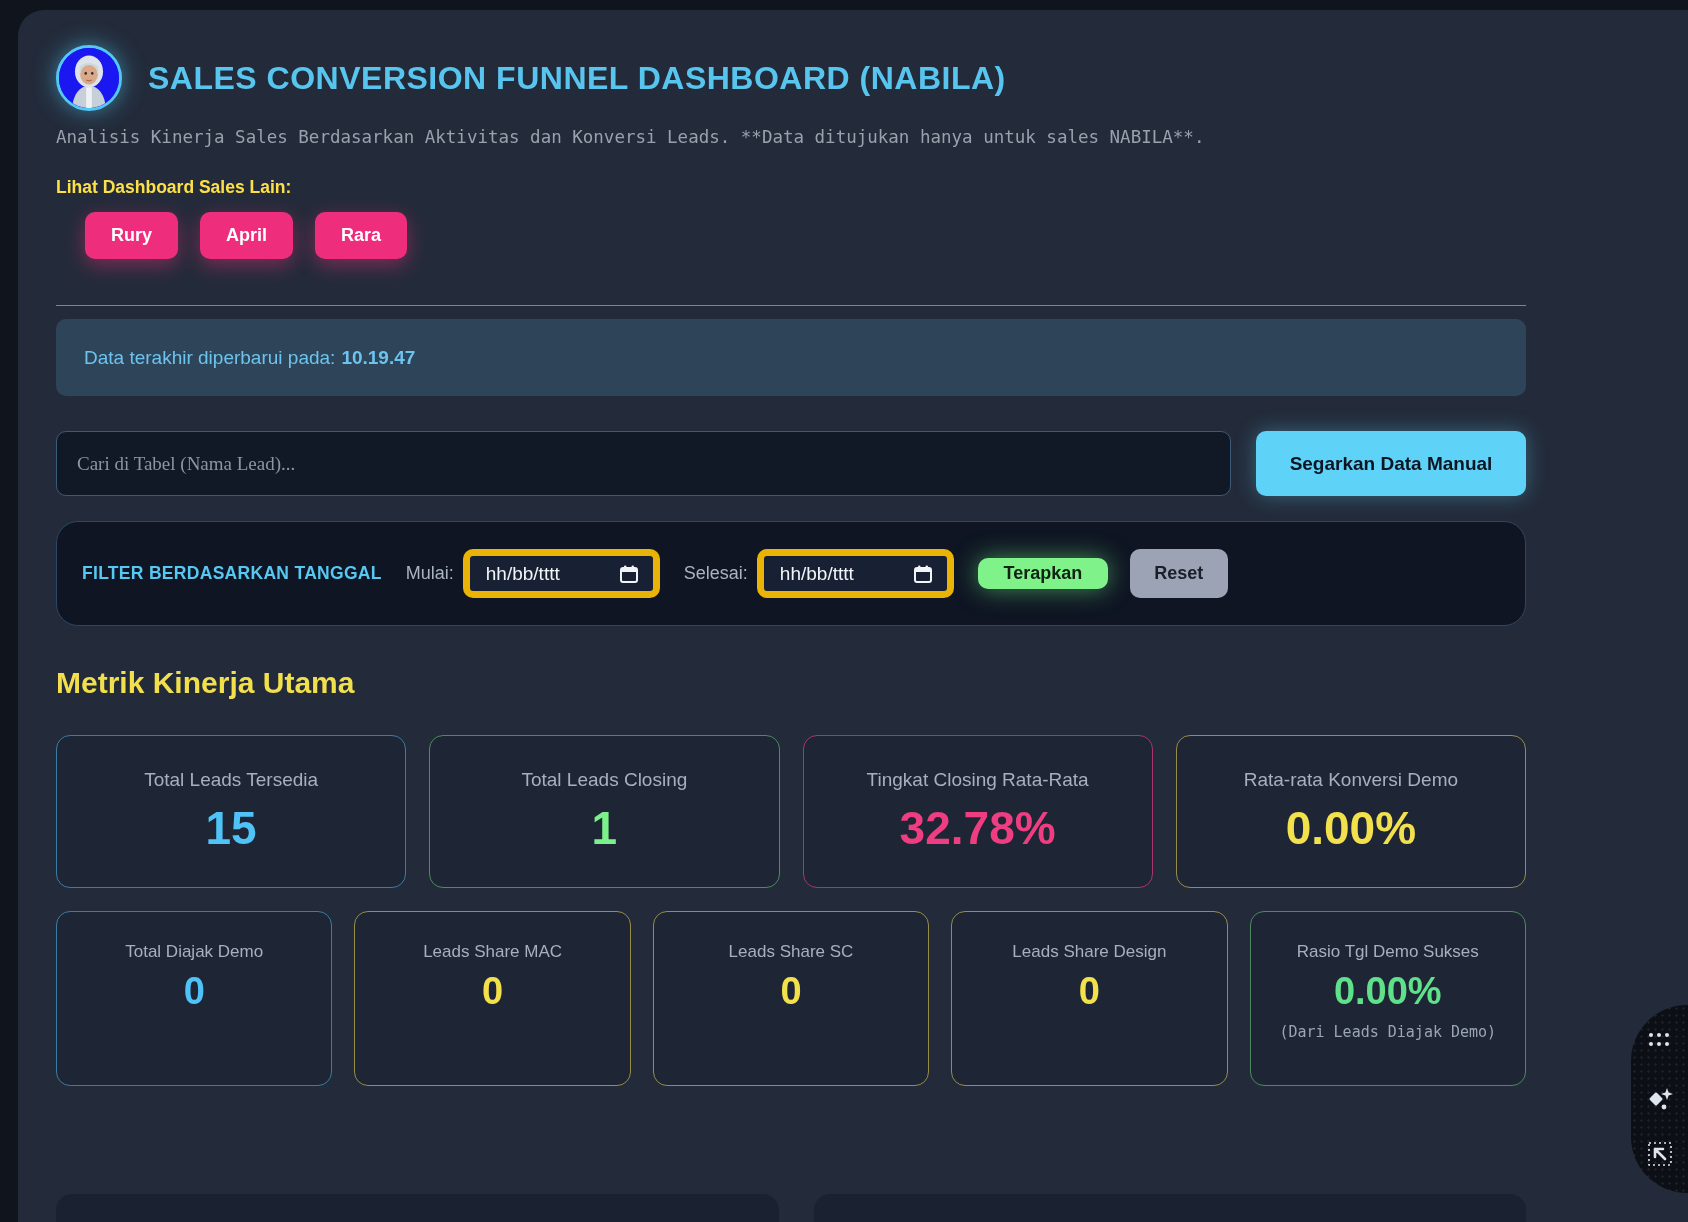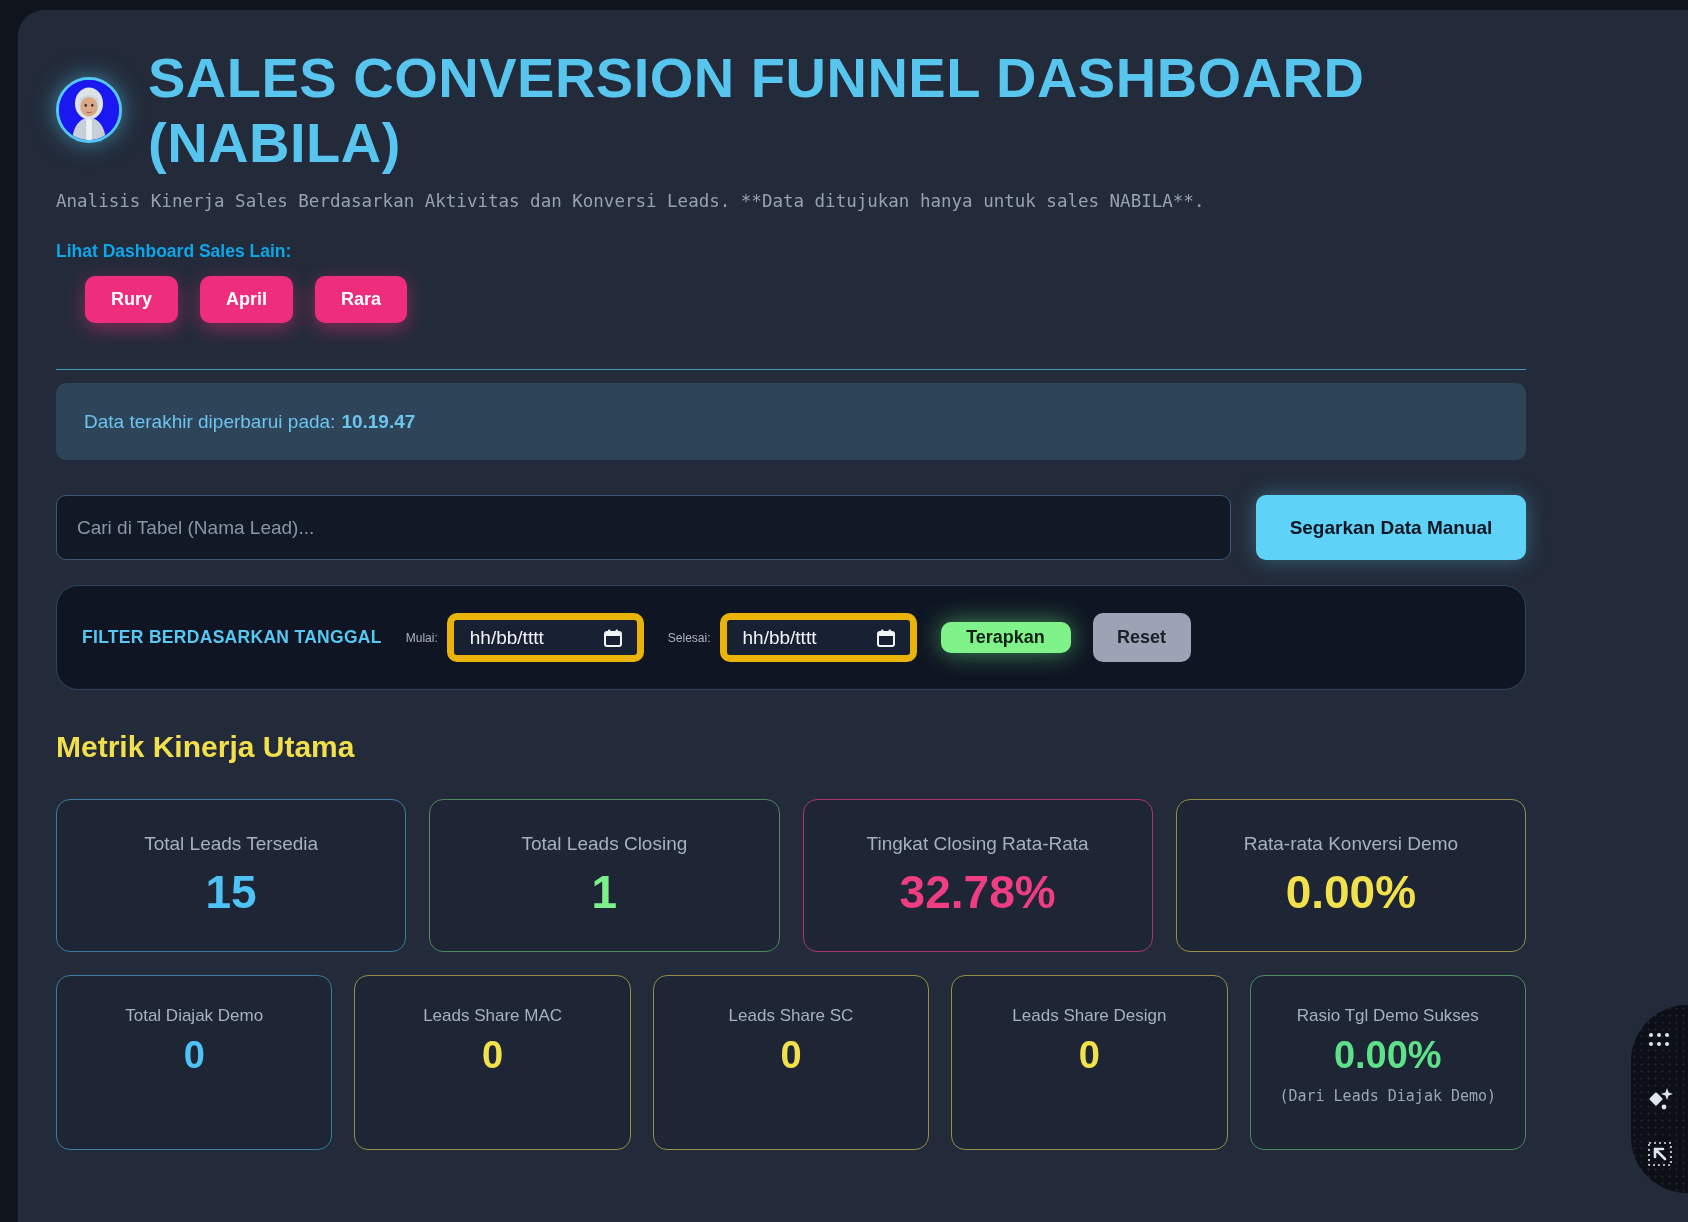--- a/index.html
+++ b/index.html
@@ -20,29 +20,29 @@
   
   .header-row { display:flex; align-items:center; gap:26px; }
   .avatar {
     width:66px; height:66px; border-radius:50%;
     border:3px solid #54c8f5; overflow:hidden; flex:0 0 auto;
     box-shadow:0 0 22px rgba(84,200,245,.55);
     background:#1a17f0;
   }
   .avatar svg { display:block; width:100%; height:100%; }
   .page-title {
-    color:#58c5ef; font-size:56px; font-weight:700; letter-spacing:.5px;
+    color:#58c5ef; font-size:32px; font-weight:700; letter-spacing:.5px;
   }
   .subtitle {
     margin-top:16px; color:#98a2ad; font-size:17.5px;
     font-family:"DejaVu Sans Mono", monospace;
   }
 
   
-  .nav-label { margin-top:30px; color:#0ea5e9; font-size:17.5px; font-weight:700; }
+  .nav-label { margin-top:30px; color:#fde047; font-size:17.5px; font-weight:700; }
   .nav-buttons { margin-top:14px; display:flex; gap:22px;padding-left:29px; }
   .pink-btn {
     background:#ee2e7d; color:#fff; font-weight:700; font-size:18px;
     border:none; border-radius:10px; padding:13px 26px; cursor:pointer;
     font-family:"Liberation Sans", sans-serif;
     box-shadow:0 6px 20px rgba(238,46,125,.45);
   }
   .divider { margin-top:46px; border:none; border-top:1.5px solid #3f9cbf; width:100%; }
 
   
@@ -51,37 +51,37 @@
     display:flex; align-items:center; padding-left:28px;
     color:#6cc4ee; font-size:19px;
   }
   .status-banner b { margin-left:6px; }
 
   
   .search-row { margin-top:35px; display:flex; gap:25px; }
   .search-input {
     flex:1; height:65px; background:#111927; border:1px solid #3b5a78;
     border-radius:10px; color:#dfe5ec; font-size:19px; padding:0 20px;
-    font-family:Liberation Sans, sans-serif; outline:none;
+    font-family:Liberation Serif, serif; outline:none;
   }
   .search-input::placeholder { color:#8b95a3; }
   .refresh-btn {
     width:270px; height:65px; background:#5fd3f7; color:#0d1523;
     font-size:19px; font-weight:700; border:none; border-radius:10px; cursor:pointer;
     font-family:"Liberation Sans", sans-serif;
     box-shadow:0 0 20px rgba(95,211,247,.35);
   }
 
   
   .filter-bar {
     margin-top:25px; height:105px; background:#0f1523; border:1px solid #2c4763;
     border-radius:22px; display:flex; align-items:center; padding:0 25px;
   }
   .filter-title { color:#56c8f2; font-size:17.5px; font-weight:700; letter-spacing:.3px; margin-right:24px; }
-  .date-label { color:#aab3c0; font-size:12px; margin-right:9px;text-align:right; }
+  .date-label { color:#aab3c0; font-size:18px; margin-right:9px;text-align:right; }
   .date-input {
     width:197px; height:49px; background:#182133; border:7px solid #eab308;
     border-radius:10px; display:flex; align-items:center; justify-content:space-between;
     padding:0 14px 0 16px; margin-right:24px; cursor:text;
   }
   .date-input .date-text { color:#f2f5f8; font-size:19px; }
   .date-input svg { display:block; }
   .apply-btn {
     width:130px; height:31px; background:#80f28a; color:#0f2213; font-size:18px;
     font-weight:700; border:none; border-radius:10px; cursor:pointer; margin-right:22px;

